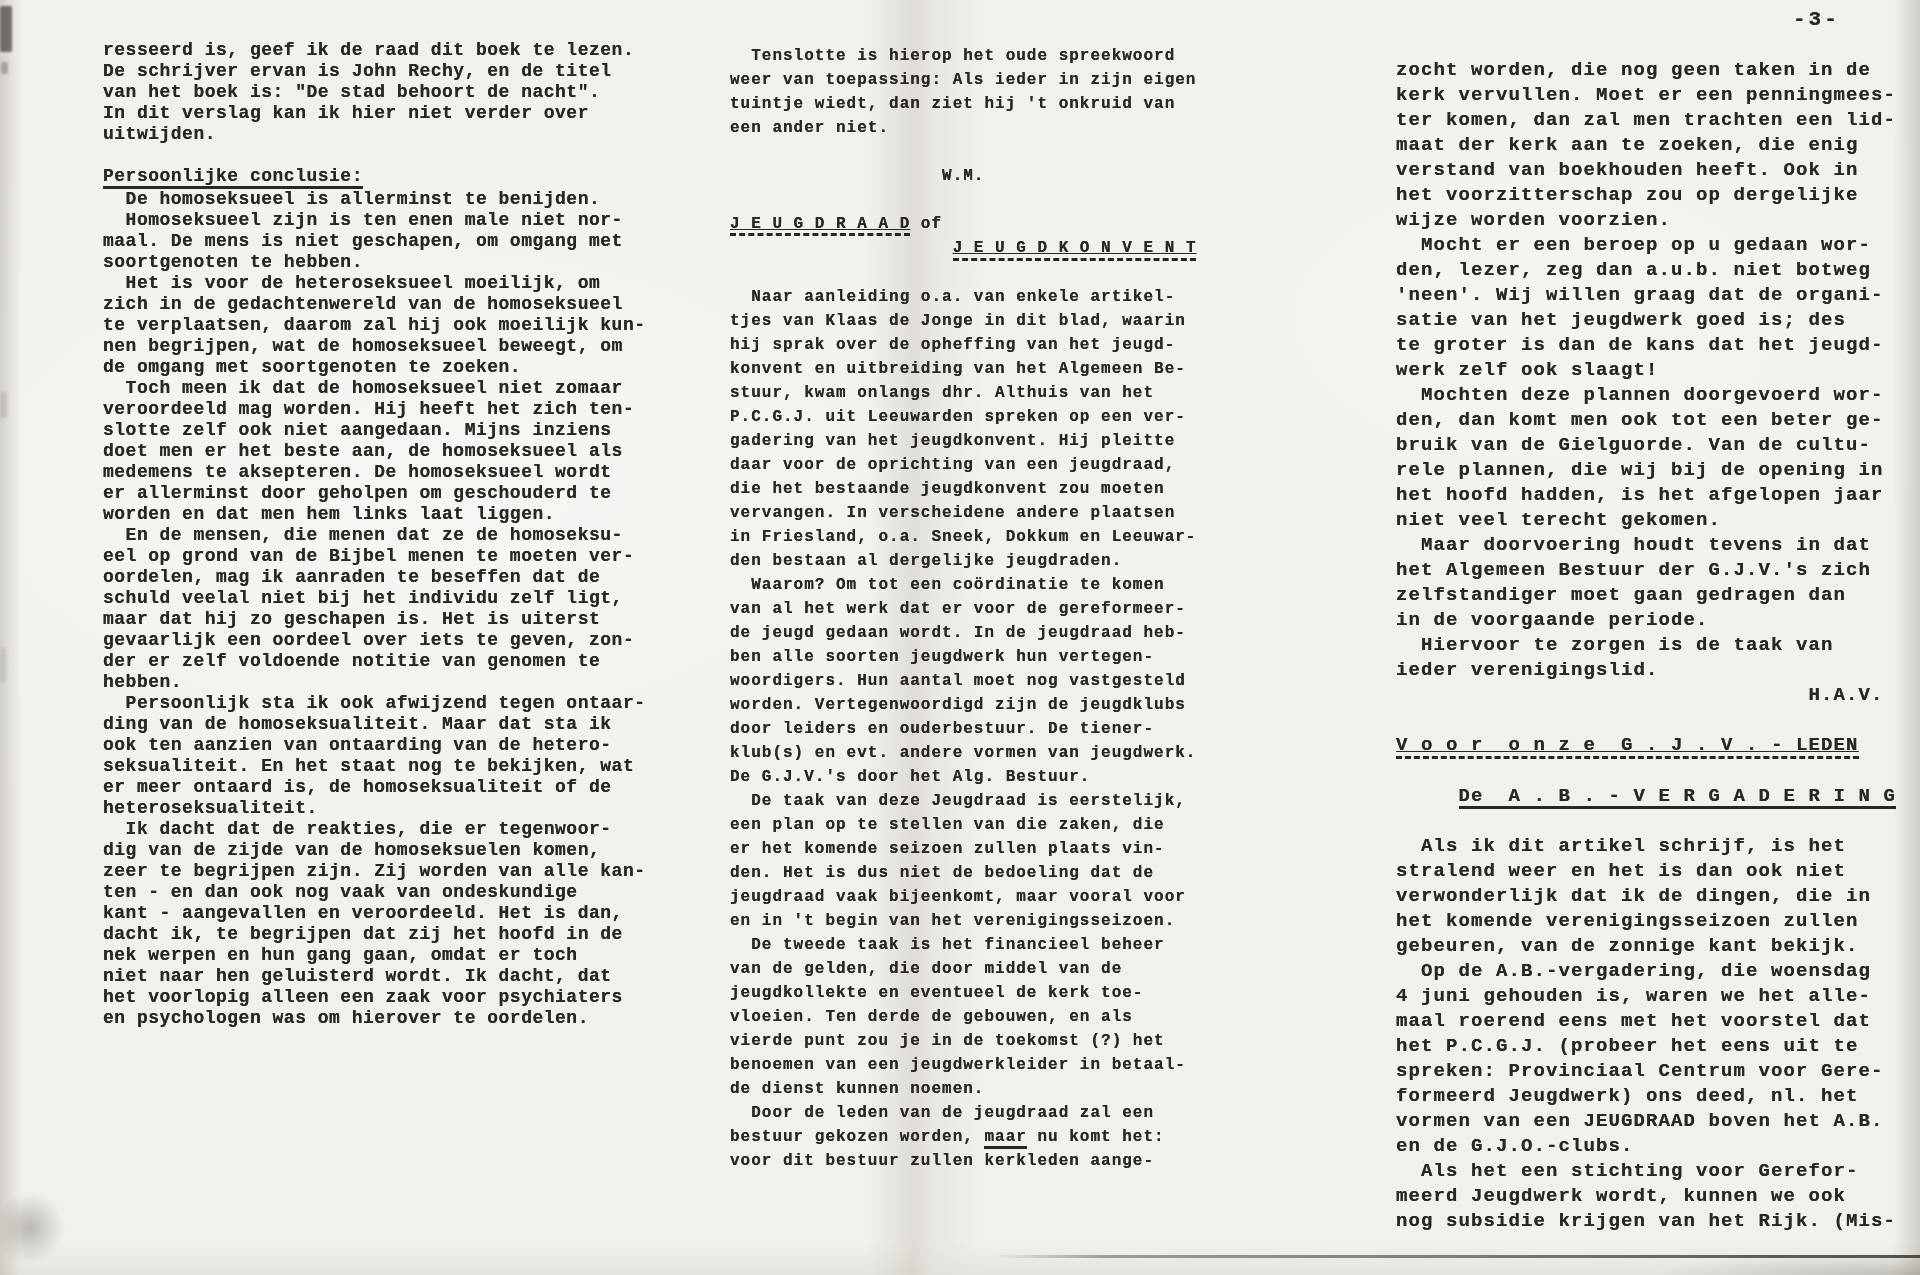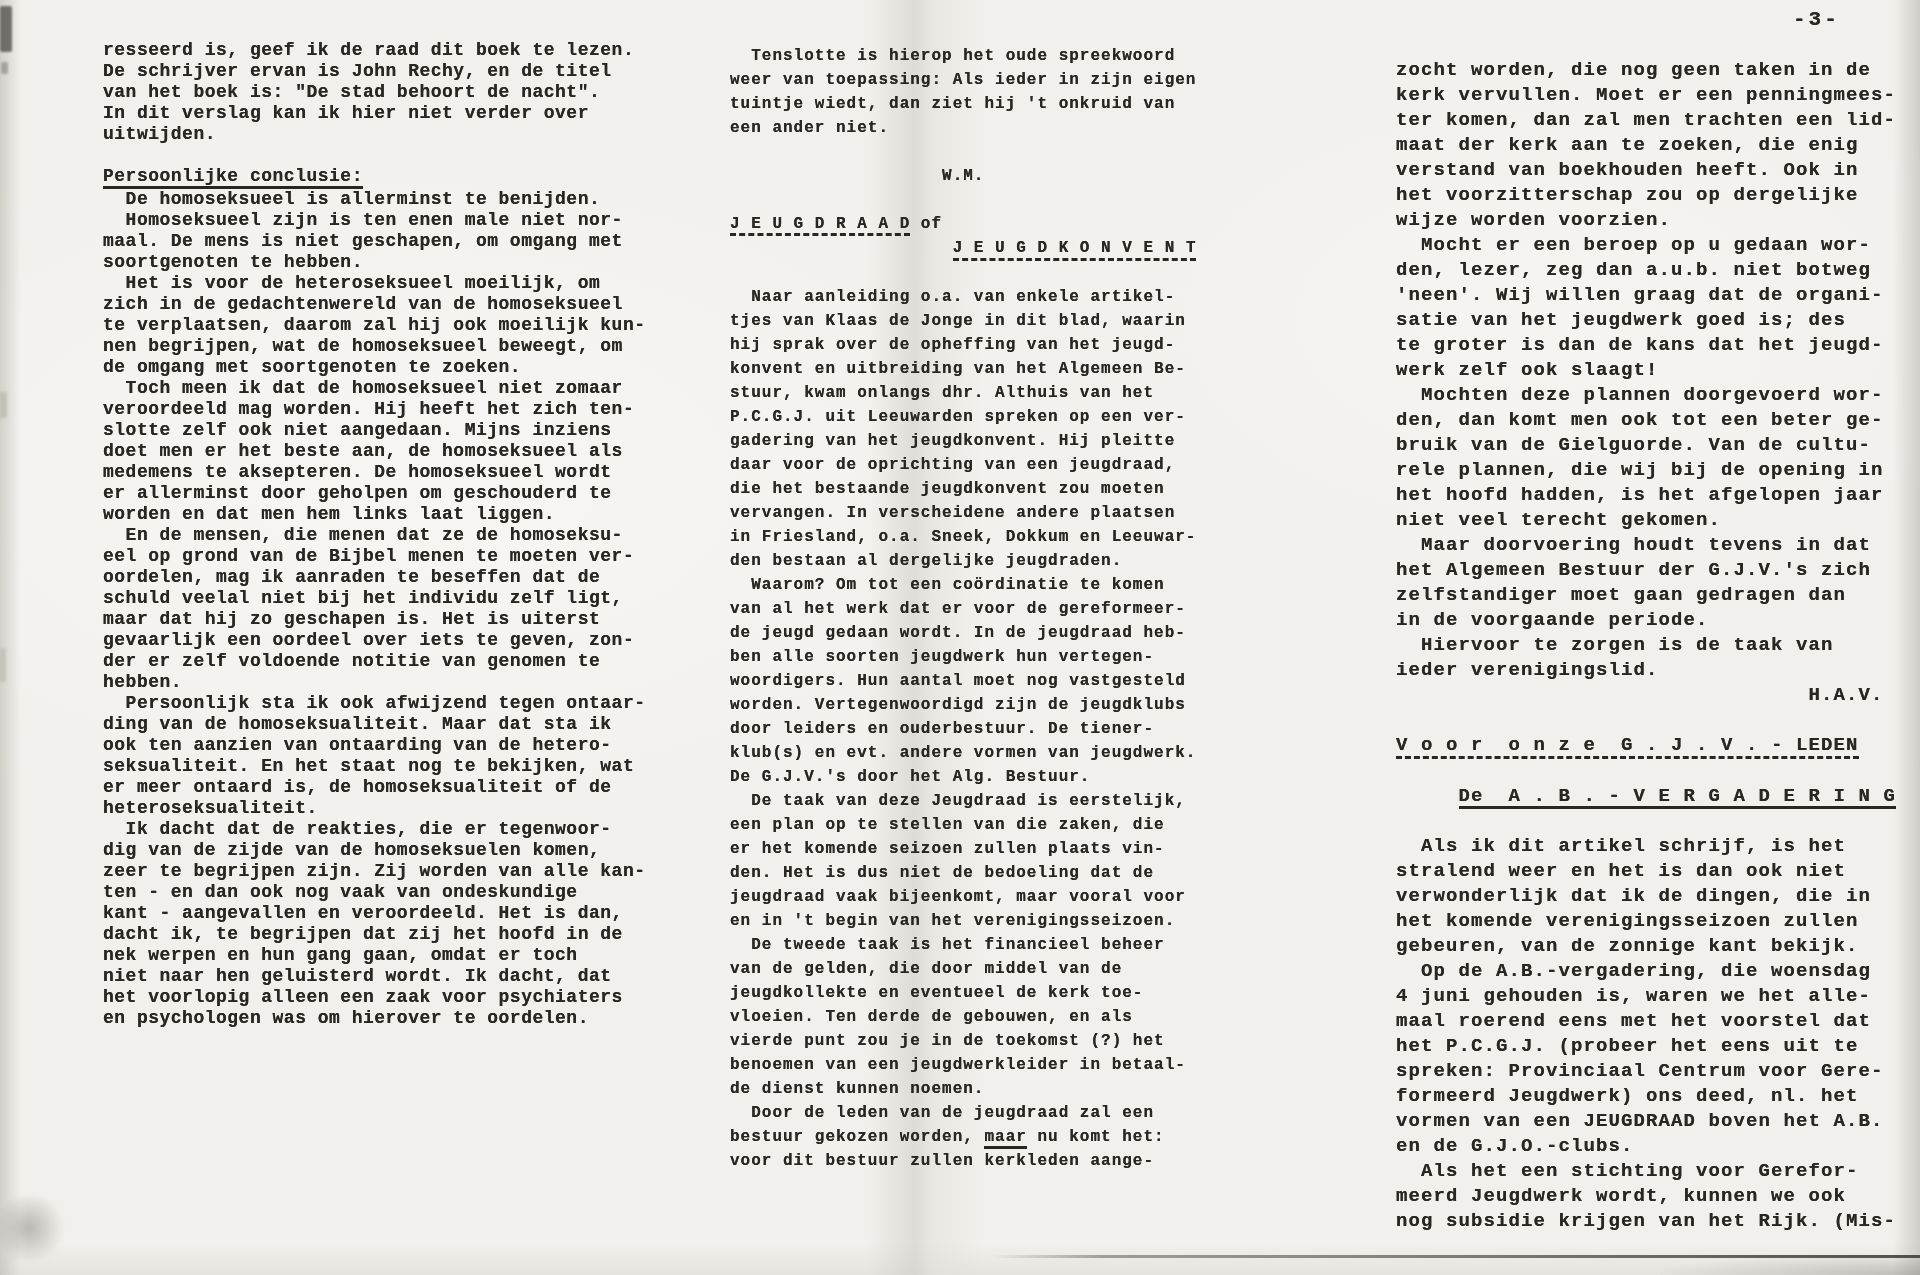--- a/index.html
+++ b/index.html
@@ -20,21 +20,21 @@
     font-family:"Liberation Mono","DejaVu Sans Mono",monospace;
     font-weight:700;
     color:#2a2722;
     text-shadow:0 0 .6px rgba(42,39,34,.85);
   }
   .col-left  {left:57px;  top:40px; font-size:18px; line-height:21px; letter-spacing:.5px;margin-left:46px;}
   .col-middle{left:730px; top:44px; font-size:16px; line-height:24px; letter-spacing:1px;}
   .col-right {left:1396px;top:50px; font-size:19px; line-height:25px; letter-spacing:1.1px;margin-top:8px;}
   .line{min-height:1em;}
   .u-solid{display:inline-block;line-height:1.08;border-bottom:3px solid currentColor;text-align:center;}
-  .u-dashed{display:inline-block;line-height:1.08;border-bottom:3px dashed currentColor;}
+  .u-dashed{display:inline-block;line-height:1.08;border-bottom:3px dashed currentColor;text-decoration:underline;}
   .page-number{
     position:absolute;left:1793px;top:8px;
     font-family:"Liberation Mono","DejaVu Sans Mono",monospace;
     font-weight:700;font-size:21px;letter-spacing:3px;color:#2a2722;
     text-shadow:0 0 .6px rgba(42,39,34,.85);
   }
   .mark-tl{position:absolute;left:0;top:6px;width:12px;height:46px;background:#45423d;opacity:.7;filter:blur(1px);border-radius:2px;}
   .mark-tl2{position:absolute;left:1px;top:62px;width:7px;height:12px;background:#6a665f;opacity:.45;filter:blur(1px);border-radius:2px;}
   .speck-1{position:absolute;left:0;top:392px;width:7px;height:26px;background:#8d887f;opacity:.3;filter:blur(1.5px);}
   .speck-2{position:absolute;left:0;top:648px;width:6px;height:34px;background:#8d887f;opacity:.25;filter:blur(1.5px);}

